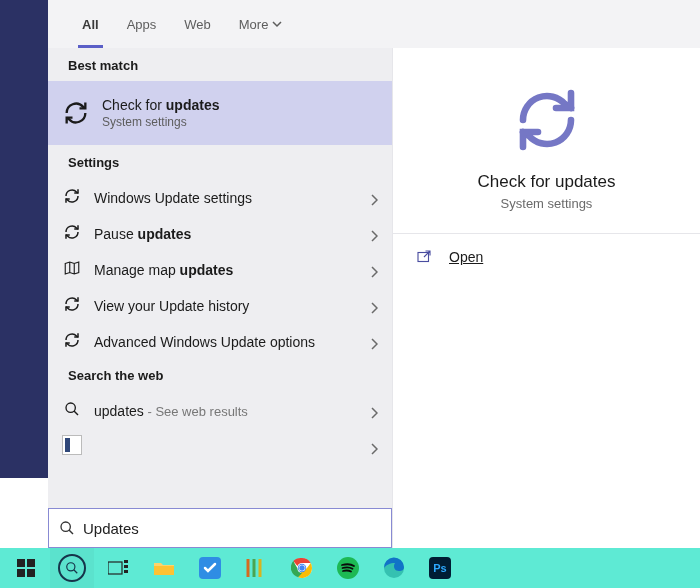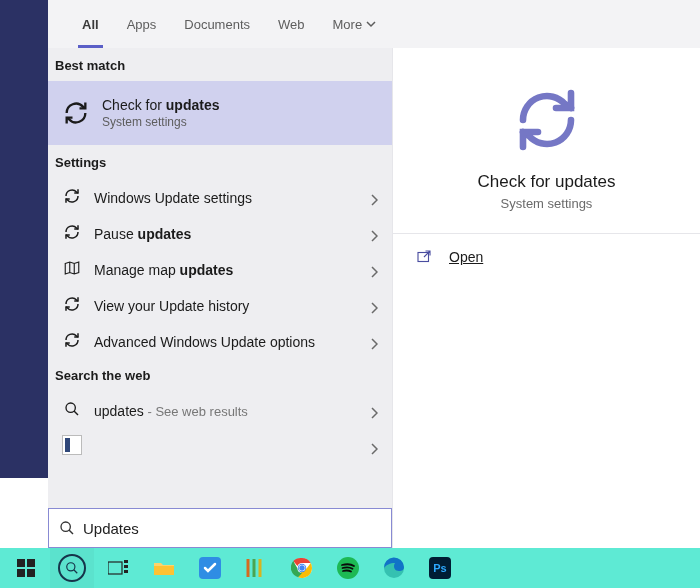--- a/index.html
+++ b/index.html
@@ -23,21 +23,21 @@
     background: #5b5fc7;
   }
   .more-chevron { margin-left: 4px; }
   .panel-body { flex: 1; display: flex; min-height: 0; }
   .left {
     width: 344px; background: #eeeef1; display: flex; flex-direction: column; min-height: 0;
   }
   .scroll { flex: 1; overflow: hidden; }
   .section-header {
     font-size: 13px; font-weight: 600; color: #1b1b1b;
-    padding: 10px 7px 8px;
+    padding: 10px 20px 8px;
   }
   .result-item {
     display: flex; align-items: flex-end; padding: 8px 14px; gap: 12px; cursor: pointer;
     position: relative;
   }
   .result-item .chev { margin-left: auto; color: #6a6a6a; }
   .result-item.best {
     background: #d0d1ee; height: 64px; align-items: center;
   }
   .result-item.best .icon-slot { width: 28px; height: 28px; }
@@ -88,21 +88,20 @@
 </head>
 <body>
 
 <div class="desktop-stripe"></div>
 
 <div class="search-panel">
 
   <div class="tabs">
     <div class="tab active">All</div>
     <div class="tab">Apps</div>
-    <div class="tab">Documents</div>
     <div class="tab">Web</div>
     <div class="tab">
       <span>More</span>
       <span class="more-chevron">
         <svg width="10" height="10" viewBox="0 0 10 10">
             <path d="M1 3 L5 7 L9 3" stroke="#5d5d5d" stroke-width="1.5" fill="none"></path>
           </svg>
       </span>
     </div>
   </div>

